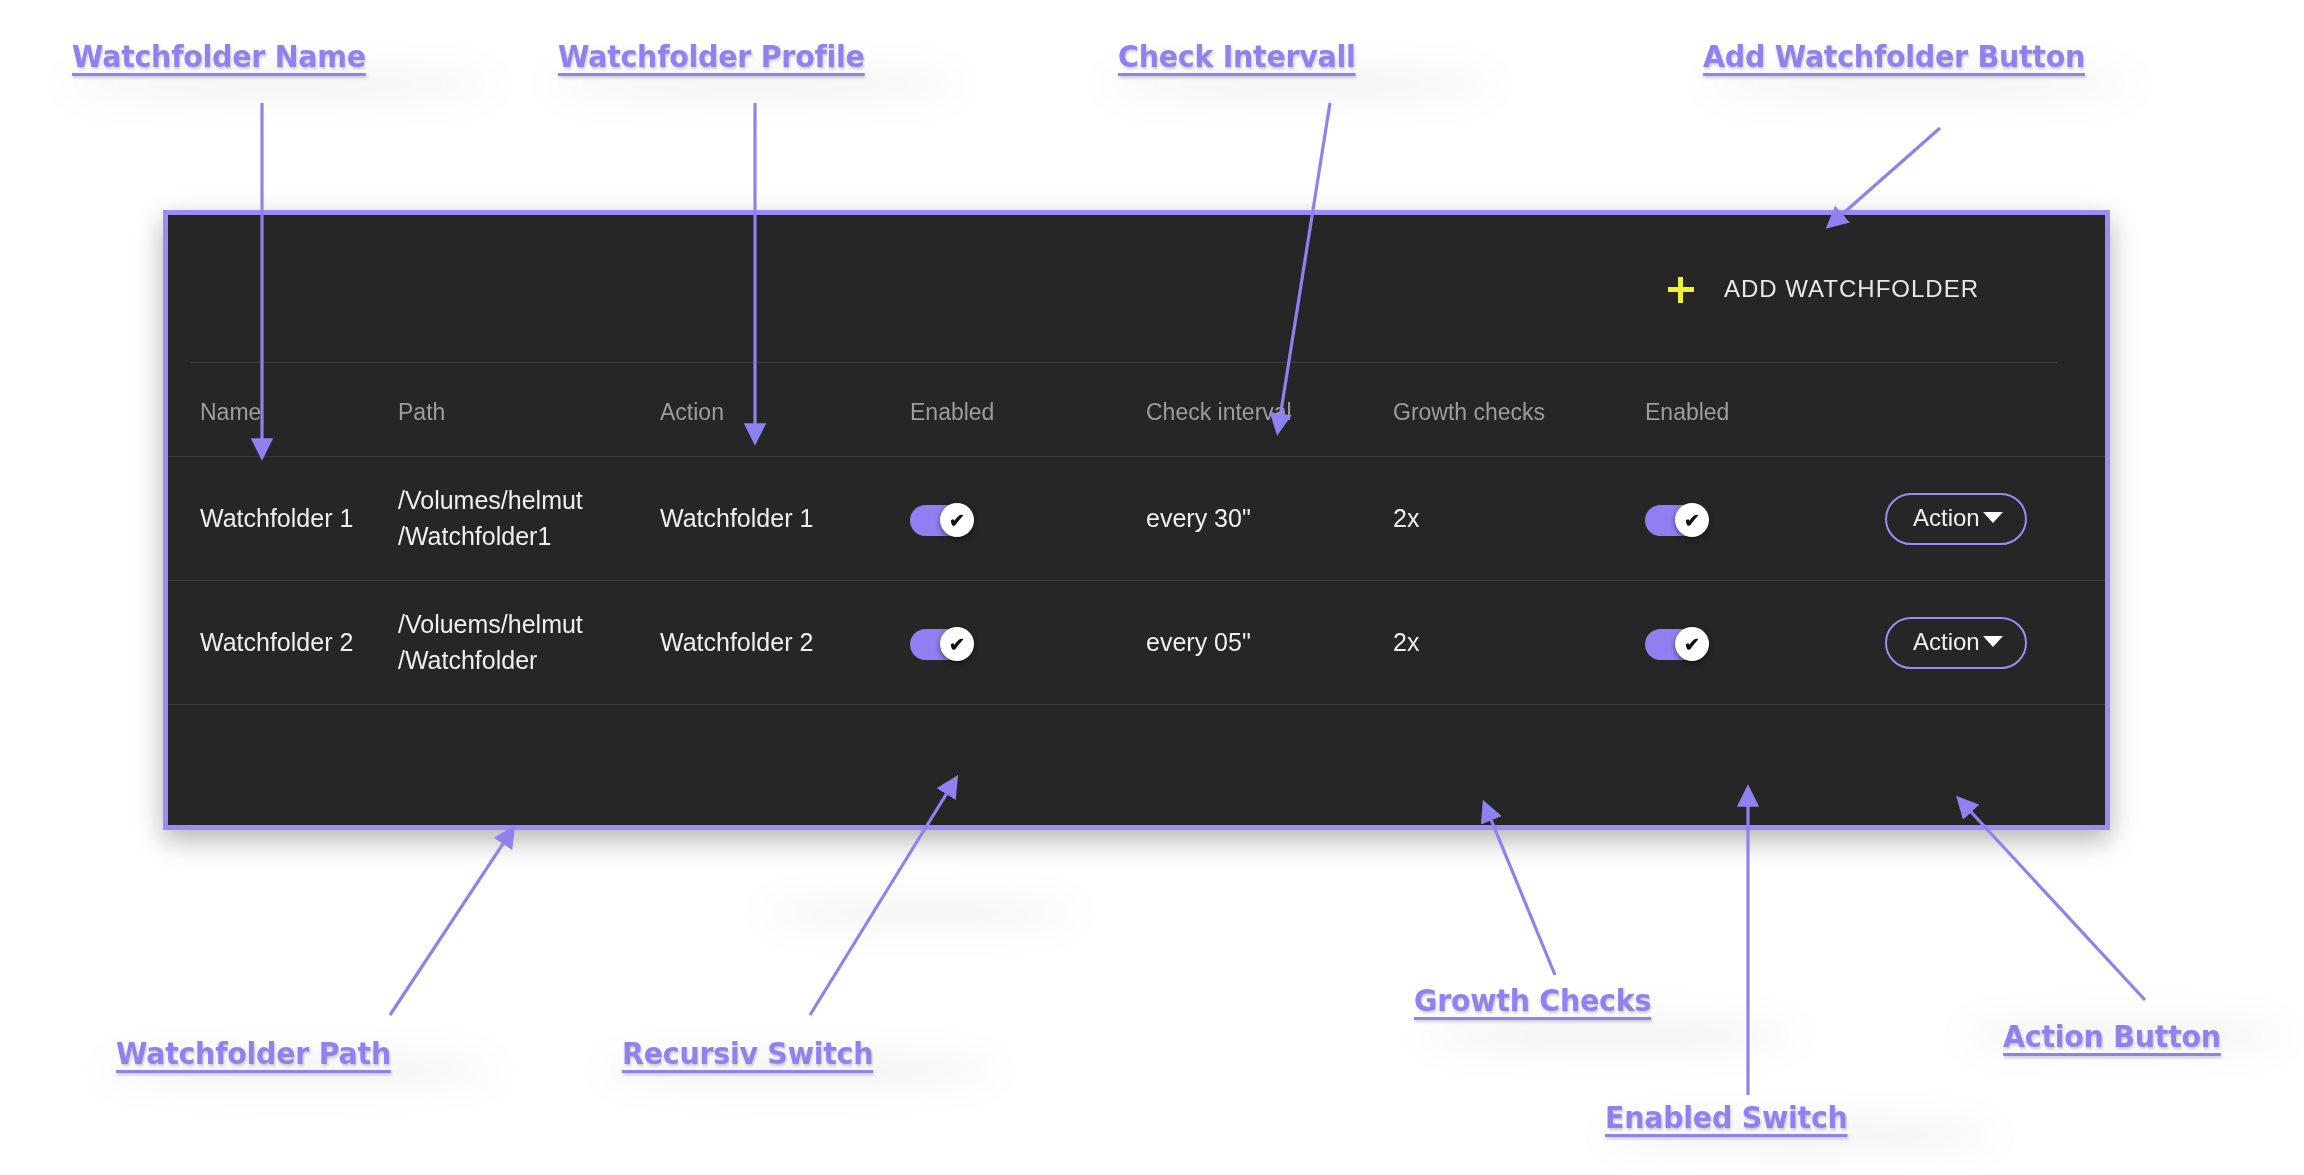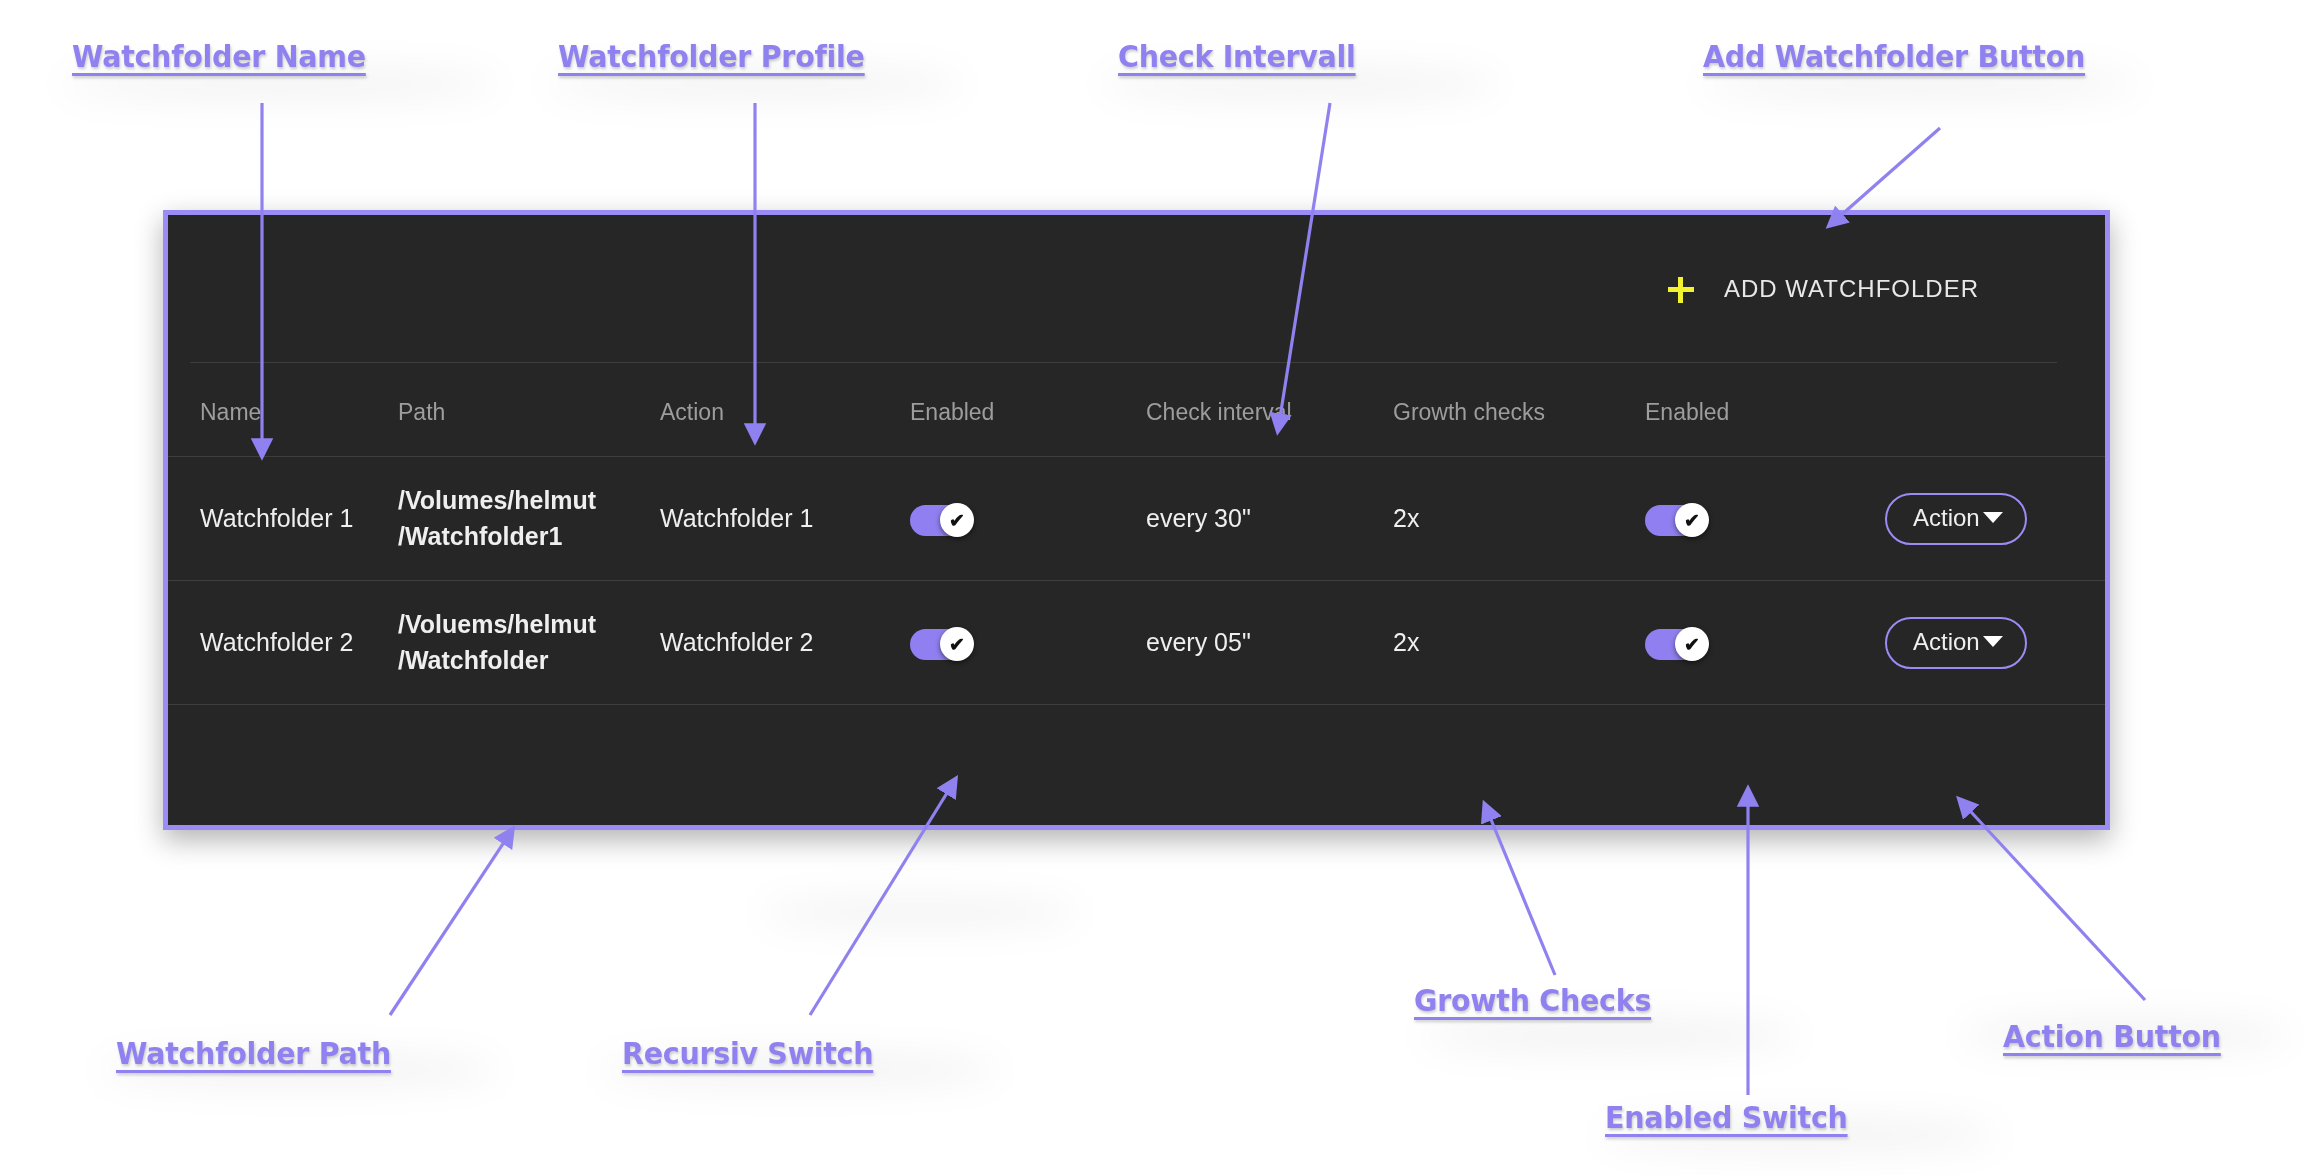--- a/index.html
+++ b/index.html
@@ -136,21 +136,21 @@
 
   col.c-name     { width: 230px; }
   col.c-path     { width: 262px; }
   col.c-profile  { width: 250px; }
   col.c-recursiv { width: 236px; }
   col.c-interval { width: 247px; }
   col.c-growth   { width: 252px; }
   col.c-enabled  { width: 240px; }
   col.c-action   { width: 230px; }
 
-  .path-cell { white-space: pre-line; font-weight: bold; }
+  .path-cell { white-space: pre-line; }
 
   
   .toggle-switch {
     position: relative;
     display: inline-block;
     width: 60px;
     height: 31px;
     border-radius: 16px;
     background: #8f7ff0;
     cursor: pointer;

